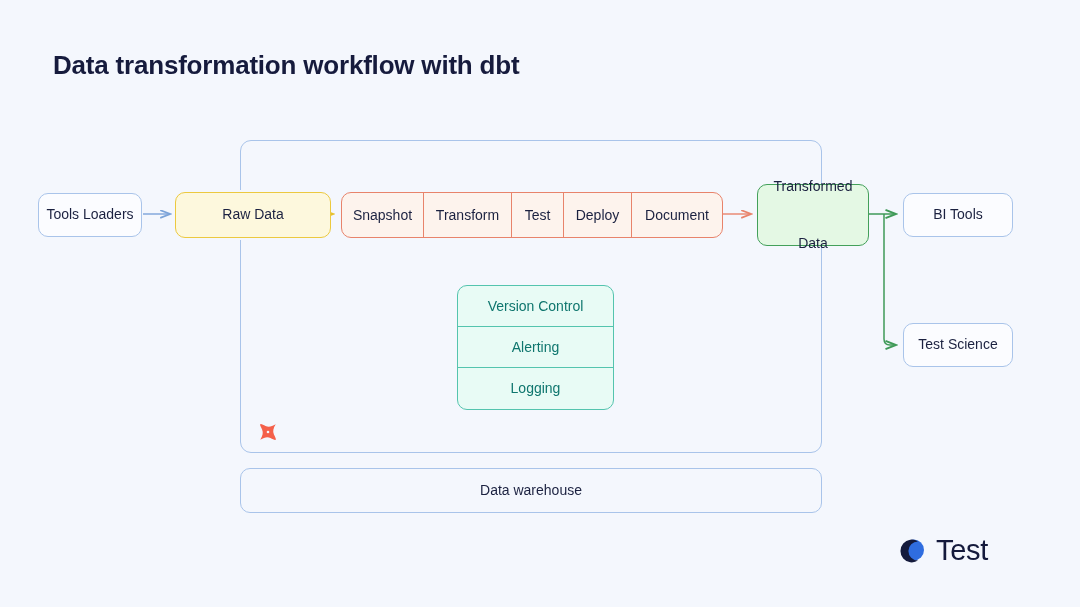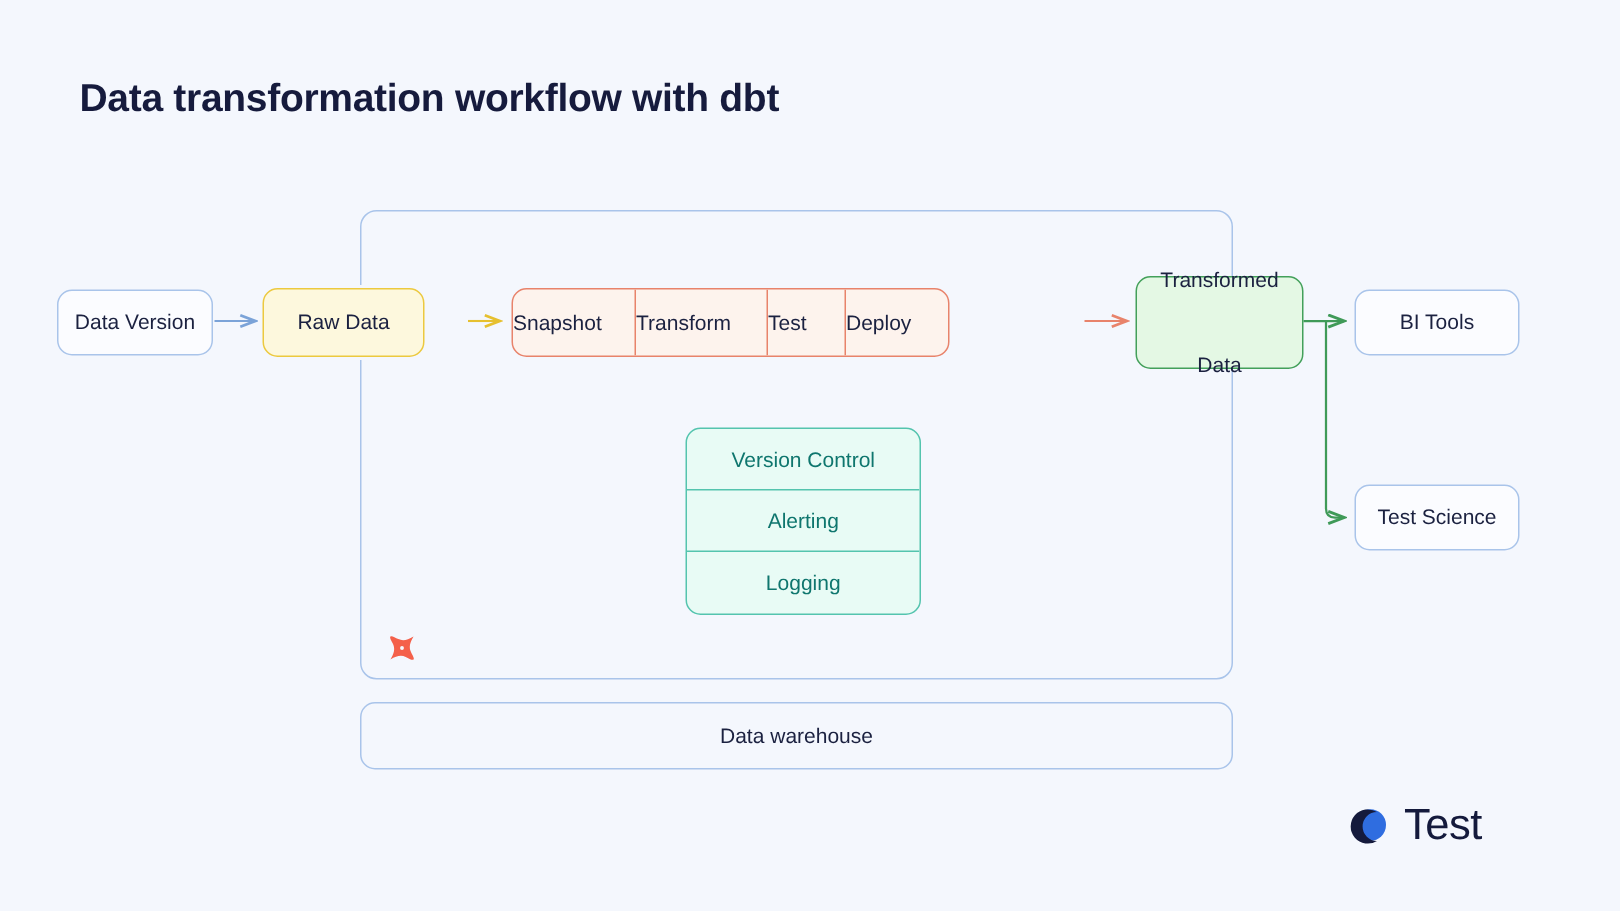--- a/index.html
+++ b/index.html
@@ -89,21 +89,21 @@
     display: flex;
     box-sizing: border-box;
     border: 1.5px solid #e8836b;
     border-radius: 10px;
     background: #fdf3ed;
     overflow: hidden;
   }
   .pipeline-cell {
     display: flex;
     align-items: center;
-    justify-content: flex-start;
+    justify-content: center;
     font-size: 14px;
     color: #1b2140;
     border-right: 1.5px solid #e8836b;
     box-sizing: border-box;
     white-space: nowrap;
   }
   .pipeline-cell:last-child { border-right: none; }
 
   
   .services {
@@ -197,39 +197,42 @@
     <path d="M312,214 L333,214" stroke="#e6c02f" stroke-width="1.4" fill="none" marker-end="url(#ah-yellow)"></path>
 
     <path d="M723,214 L751,214" stroke="#e8836b" stroke-width="1.4" fill="none" marker-end="url(#ah-orange)"></path>
 
     <path d="M869,214 L896,214" stroke="#3f9a58" stroke-width="1.5" fill="none" marker-end="url(#ah-green)"></path>
 
     <path d="M884,214 L884,339 Q884,345 890,345 L896,345" stroke="#3f9a58" stroke-width="1.5" fill="none" marker-end="url(#ah-green)"></path>
   </svg>
 
   <div class="node node-blue" style="left:38px; top:193px; width:104px; height:44px;">
-    <span>Data Version</span>
-  </div>
-
-  <div class="node node-yellow" style="left:175px; top:192px; width:108px; height:46px;">
+    <span>Tools Loaders</span>
+  </div>
+
+  <div class="node node-yellow" style="left:175px; top:192px; width:156px; height:46px;">
     <span>Raw Data</span>
   </div>
 
   <div class="pipeline">
     <div class="pipeline-cell" style="width:82px;">
       <span>Snapshot</span>
     </div>
     <div class="pipeline-cell" style="width:88px;">
       <span>Transform</span>
     </div>
     <div class="pipeline-cell" style="width:52px;">
       <span>Test</span>
     </div>
     <div class="pipeline-cell" style="width:68px;">
       <span>Deploy</span>
+    </div>
+    <div class="pipeline-cell" style="width:90px;">
+      <span>Document</span>
     </div>
   </div>
 
   <div class="node node-green" style="left:757px; top:184px; width:112px; height:62px; flex-direction:column;gap:40px;">
     <span>Transformed</span>
     <span>Data</span>
   </div>
 
   <div class="node node-blue" style="left:903px; top:193px; width:110px; height:44px;">
     <span>BI Tools</span>

